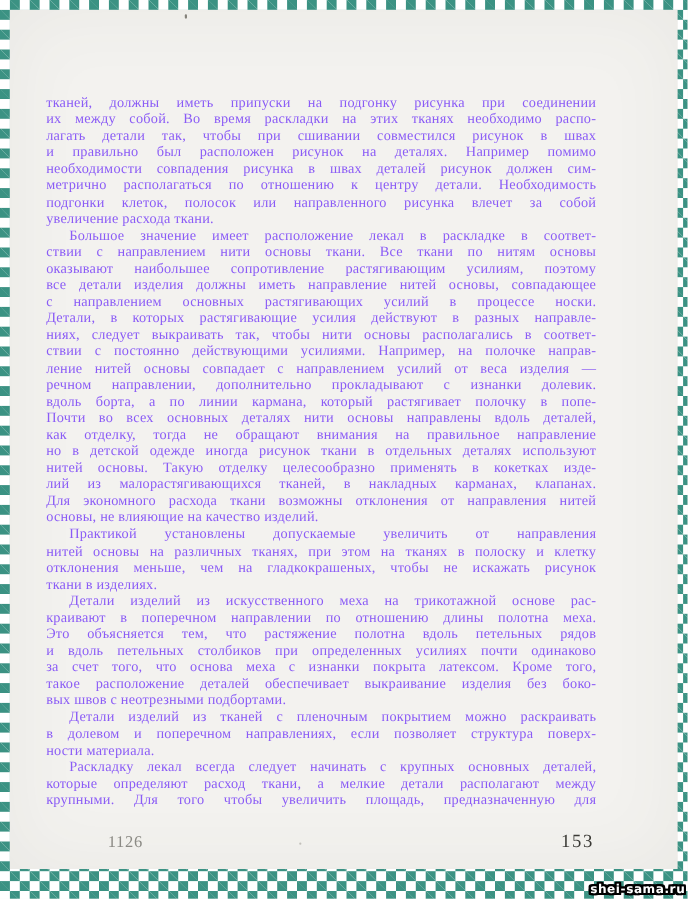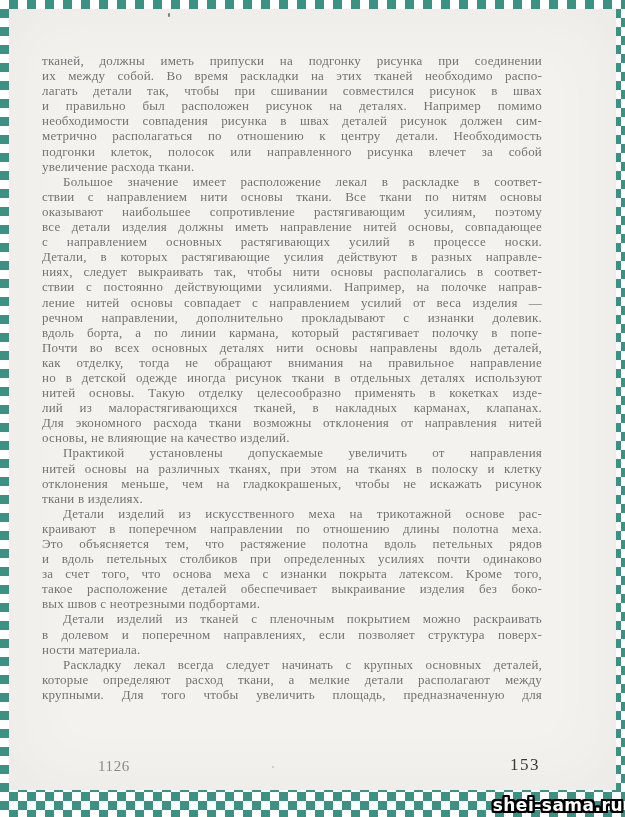--- a/index.html
+++ b/index.html
@@ -25,23 +25,23 @@
     left: 9px;
     top: 9px;
     width: 607px;
     height: 781px;
     background: #f3f2ef;
     box-shadow: inset 0 0 70px rgba(90,85,70,0.06);
   }
   .text-block {
     position: absolute;
     left: 33px;
-    top: 44px;
+    top: 76px;
     width: 500px;
-    color: #737373;
+    color: #8b5cf6;
     font-size: 13px;
     line-height: 15.1px;
     letter-spacing: 0.2px;
   }
   .line {
     display: block;
     text-align: justify;
     text-align-last: justify;
     white-space: normal;
     height: 15.1px;
@@ -72,39 +72,39 @@
     border-radius: 1px;
   }
   .speck-top { left: 159px; top: 4px; width: 2px; height: 4px; opacity: 0.8; }
   .speck-bottom { left: 263px; top: 757px; width: 2px; height: 2px; opacity: 0.35; }
   .watermark {
     position: absolute;
     right: 2px;
     bottom: 2px;
     font-family: "DejaVu Sans", "Liberation Sans", sans-serif;
     font-weight: bold;
-    font-size: 17px;
+    font-size: 11px;
     color: #ffffff;
     letter-spacing: 0.5px;
     text-shadow:
       2px 0 0 #000, -2px 0 0 #000, 0 2px 0 #000, 0 -2px 0 #000,
       1px 1px 0 #000, -1px -1px 0 #000, 1px -1px 0 #000, -1px 1px 0 #000,
       2px 2px 0 #000, -2px 2px 0 #000, 2px -2px 0 #000, -2px -2px 0 #000,
       2px 1px 0 #000, -2px 1px 0 #000, 2px -1px 0 #000, -2px -1px 0 #000,
       1px 2px 0 #000, -1px 2px 0 #000, 1px -2px 0 #000, -1px -2px 0 #000;
   }
 </style>
 </head>
 <body>
 
 <div class="scan-page">
   <div class="speck speck-top"></div>
   <div class="text-block" id="text-block">
       <div class="line">тканей, должны иметь припуски на подгонку рисунка при соединении</div>
-      <div class="line">их между собой. Во время раскладки на этих тканей необходимо распо-</div>
+      <div class="line">их между собой. Во время раскладки на этих тканях необходимо распо-</div>
       <div class="line">лагать детали так, чтобы при сшивании совместился рисунок в швах</div>
       <div class="line">и правильно был расположен рисунок на деталях. Например помимо</div>
       <div class="line">необходимости совпадения рисунка в швах деталей рисунок должен сим-</div>
       <div class="line">метрично располагаться по отношению к центру детали. Необходимость</div>
       <div class="line">подгонки клеток, полосок или направленного рисунка влечет за собой</div>
       <div class="line end">увеличение расхода ткани.</div>
       <div class="line indent">Большое значение имеет расположение лекал в раскладке в соответ-</div>
       <div class="line">ствии с направлением нити основы ткани. Все ткани по нитям основы</div>
       <div class="line">оказывают наибольшее сопротивление растягивающим усилиям, поэтому</div>
       <div class="line">все детали изделия должны иметь направление нитей основы, совпадающее</div>

